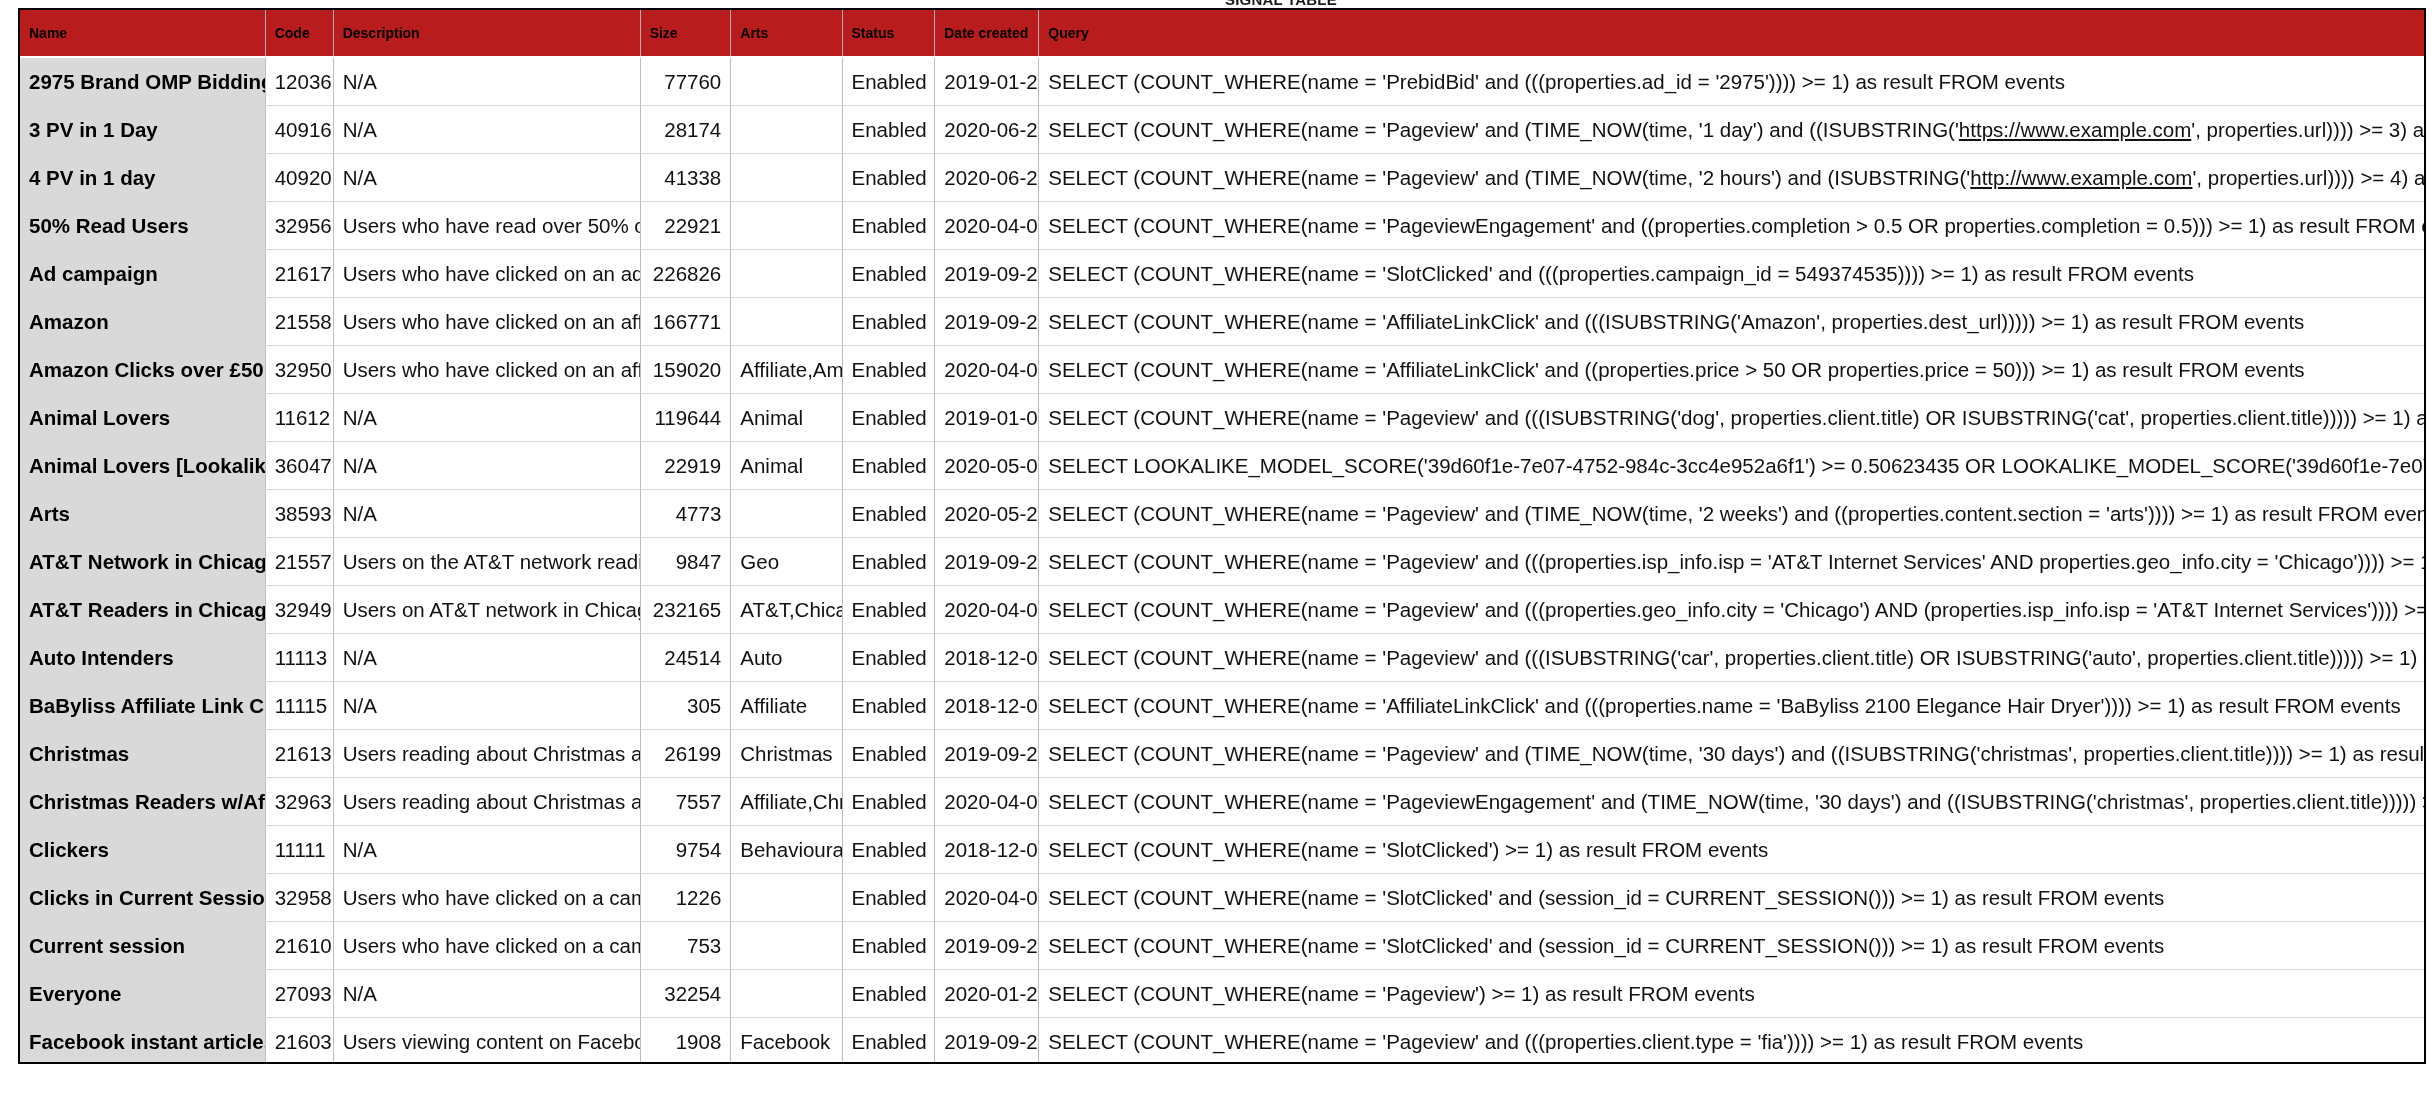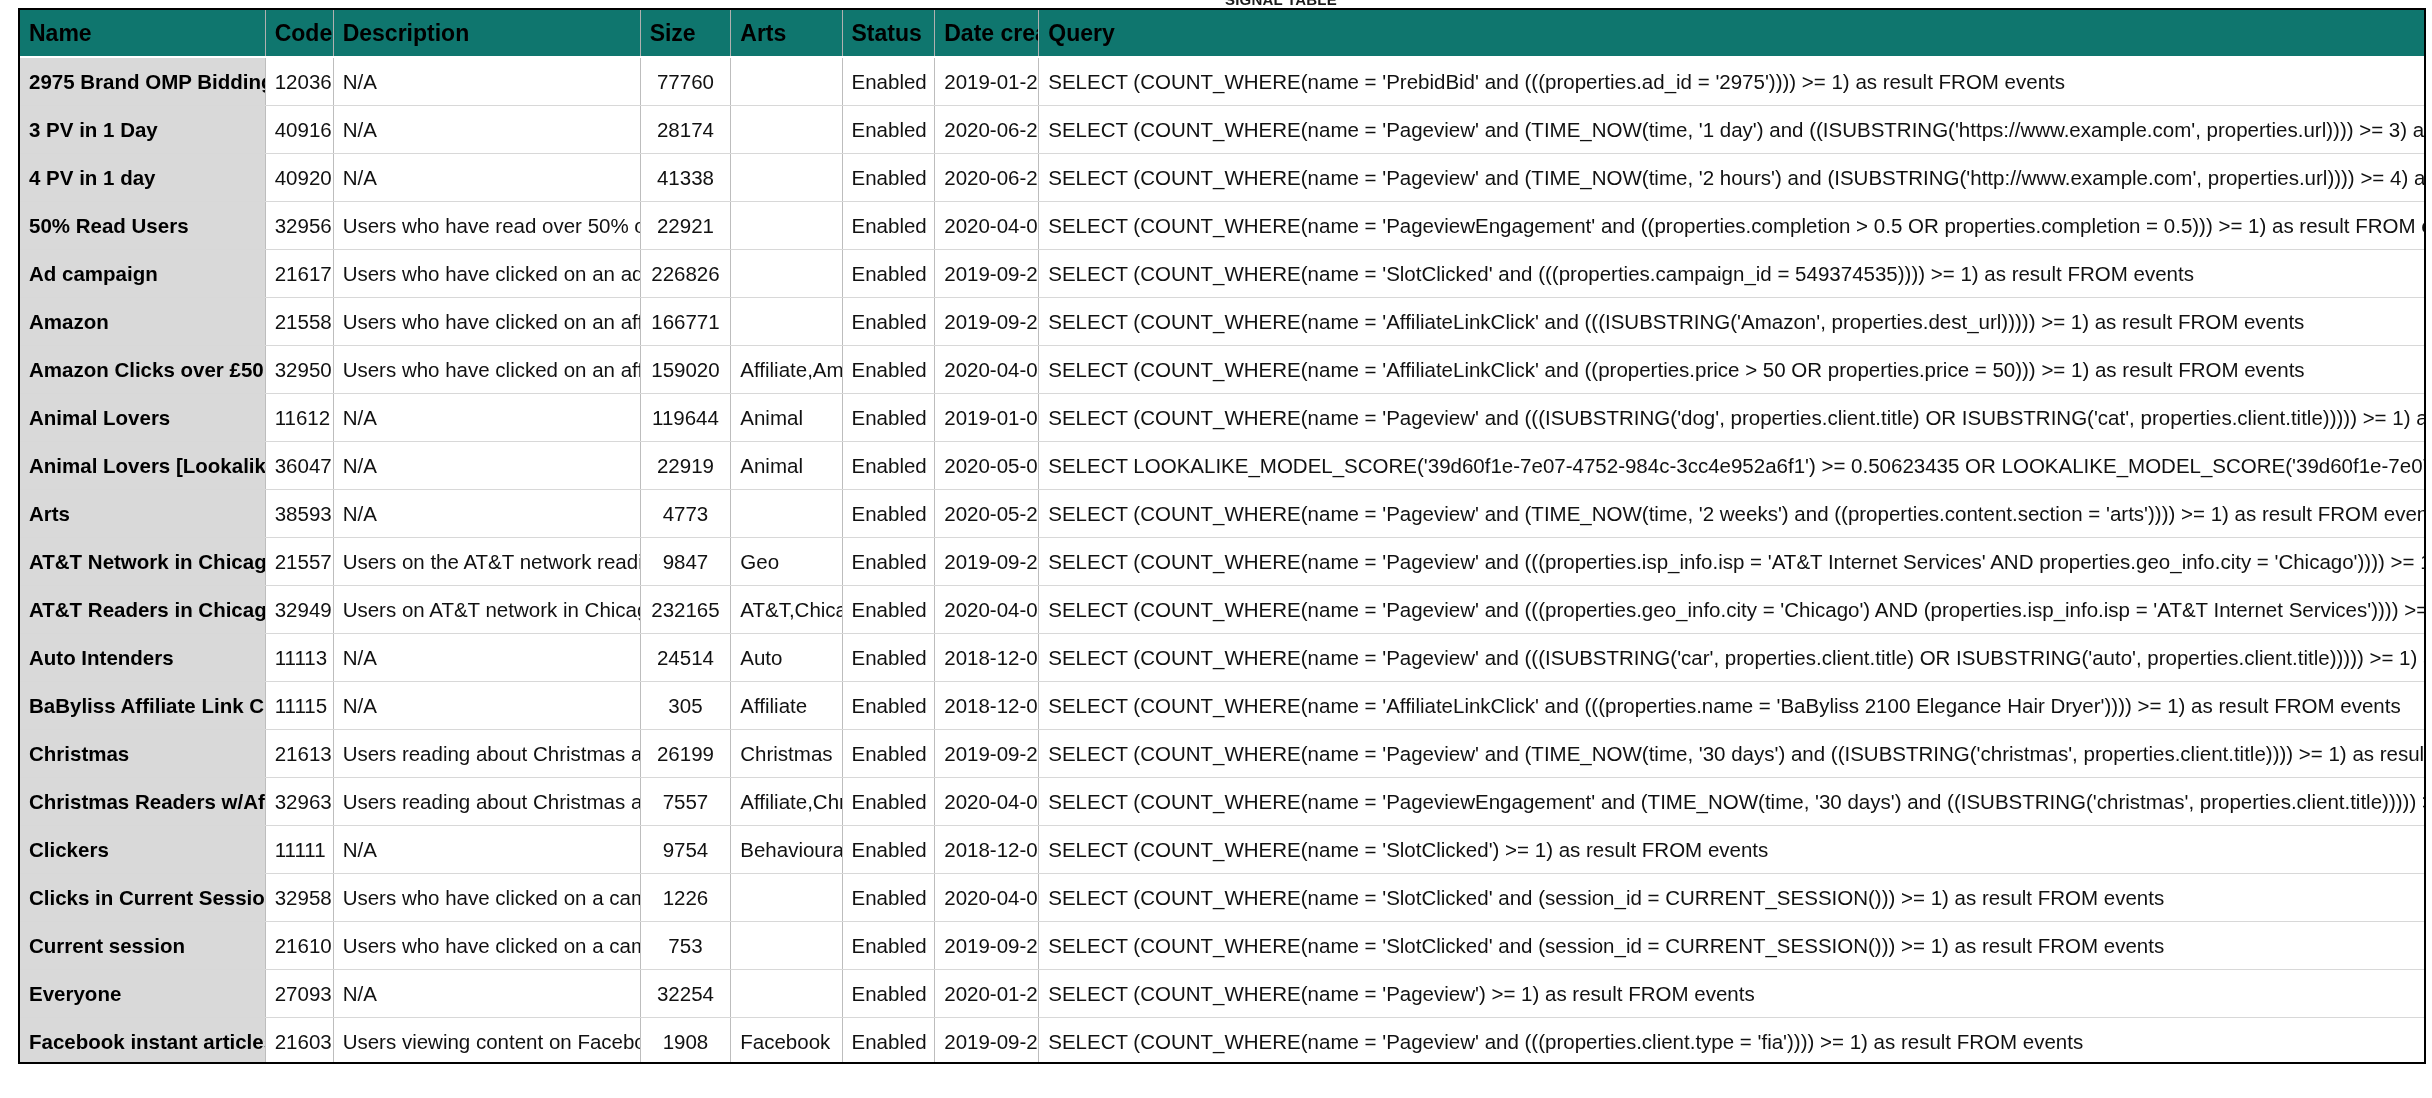--- a/index.html
+++ b/index.html
@@ -63,28 +63,28 @@
     line-height: 47px;
     box-sizing: border-box;
     border-right: 1px solid #bdbdbd;
     border-bottom: 1px solid #d8d8d8;
     white-space: nowrap;
     overflow: hidden;
     vertical-align: middle;
   }
 
   table.grid thead th {
-    background: #0f766e;
+    background: #b91c1c;
     font-weight: bold;
     text-align: left;
     border-bottom: 2px solid #ffffff;
     border-right: 1px solid #b0b0b0;
     height: 46px;
     line-height: 46px;
-    font-size: 23px;
+    font-size: 14px;
     color: #000000;
   }
 
   
   .col-name    { width: 238px; }
   .col-code    { width: 66px; }
   .col-desc    { width: 298px; }
   .col-size    { width: 88px; }
   .col-tags    { width: 108px; }
   .col-status  { width: 90px; }
@@ -97,30 +97,30 @@
     color: #000000;
     border-right: 1px solid #9a9a9a;
     border-bottom: 1px solid #c2c2c2;
   }
   th.head-name {
     background: #bfbfbf;
   }
 
   td.cell-code { text-align: center; }
   th.head-code { text-align: left; }
-  td.cell-size { text-align: center; }
+  td.cell-size { text-align: right; }
   th.head-size { text-align: left; margin-top: 36px; }
 
   td.cell-desc, td.cell-tags, td.cell-status,
   td.cell-date, td.cell-query { background: #ffffff; }
 
   td.cell-query { border-right: none; }
 
   
-  .q-link { }
+  .q-link { text-decoration: underline; }
 
   
   .bottom-strip {
     position: absolute;
     left: 0px;
     top: 1074px;
     width: 2432px;
     height: 24px;
     overflow: hidden;
   }

